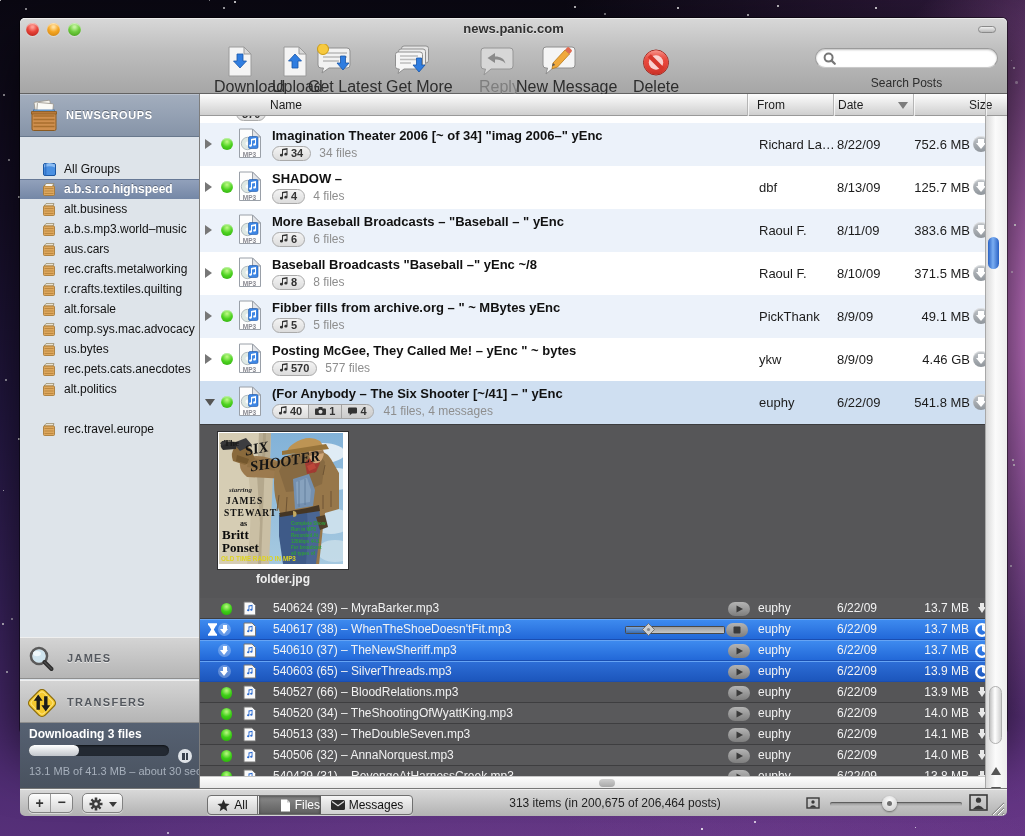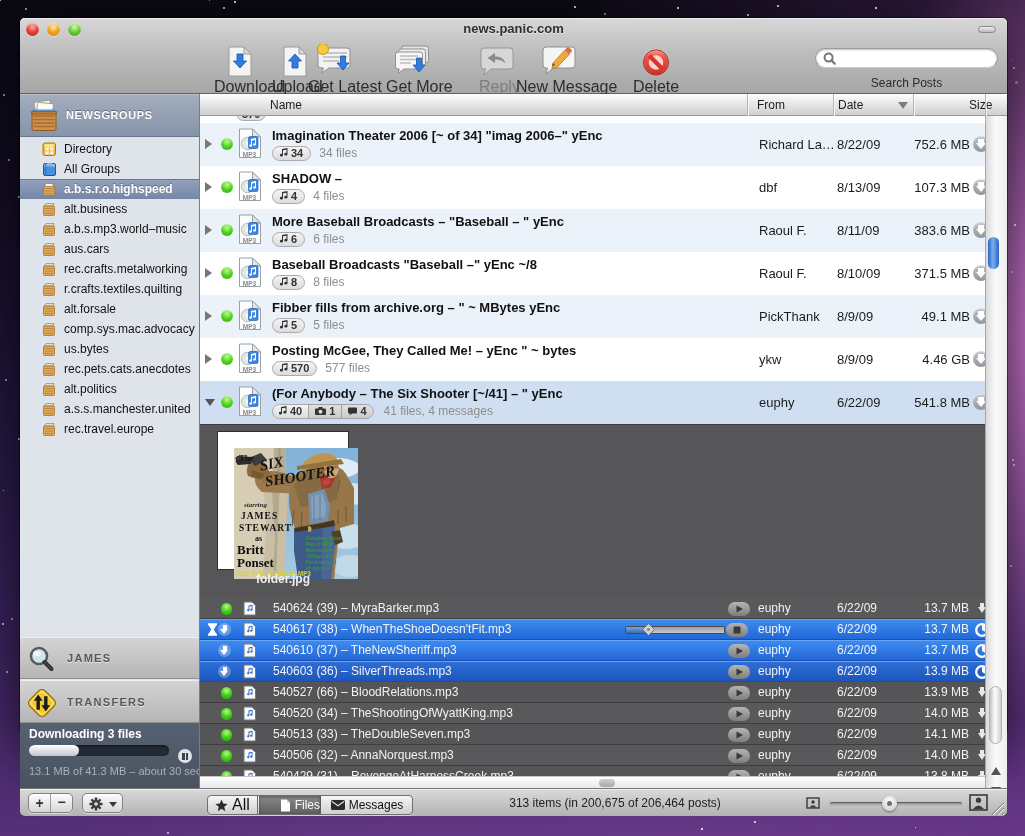--- a/index.html
+++ b/index.html
@@ -65,21 +65,21 @@
 .prow .meta{position:absolute;left:72px;top:22px;height:16px;display:flex;align-items:center;font-size:12px;color:#8e8e8e}
 .pill{display:inline-flex;align-items:center;height:15px;border:1px solid #aaa;border-radius:8px;background:linear-gradient(#f4f4f4,#dcdcdc);padding:0 7px;font-size:11px;font-weight:bold;color:#333;margin-right:8px}
 .prow .from{position:absolute;left:559px;top:14px;font-size:13px;color:#1c1c1c;width:78px;overflow:hidden;white-space:nowrap}
 .prow .date{position:absolute;left:637px;top:14px;font-size:13px;color:#1c1c1c}
 .prow .size{position:absolute;left:650px;top:14px;width:120px;text-align:right;font-size:13px;color:#1c1c1c}
 .dlbtn{position:absolute;left:773px;top:13px;width:16px;height:16px;border-radius:50%;background:linear-gradient(#c2c6ca,#8f959b);box-shadow:inset 0 1px 1px rgba(255,255,255,.55)}
 .dlbtn:after{content:"";position:absolute;left:5px;top:3px;width:6px;height:6px;background:#fff}
 .dlbtn:before{content:"";position:absolute;left:2.5px;top:7px;border-left:5.5px solid transparent;border-right:5.5px solid transparent;border-top:6px solid #fff}
 
 #dark{position:absolute;left:0;top:330px;width:785px;height:174px;background:#565658;border-top:1px solid #3c3c3e}
-#poster{position:absolute;left:18px;top:7px;width:130px;height:137px;background:#fff;padding:16px;box-shadow:0 0 0 1px #2e2e30}
+#poster{position:absolute;left:18px;top:7px;width:130px;height:137px;background:#fff;padding:1px;box-shadow:0 0 0 1px #2e2e30}
 #folderlab{position:absolute;left:18px;top:147px;width:130px;text-align:center;font-size:12px;font-weight:bold;color:#eee}
 .frow{position:absolute;left:0;width:785px;height:21px;background:#59595b;border-bottom:1px solid #3e3e40;font-size:12px;color:#f2f2f2}
 .frow.alt{background:#555557}
 .frow.fsel{background:linear-gradient(#3f8cf0 0%,#2268d8 100%);border-bottom:1px solid #1a4eb2;box-shadow:inset 0 1px 0 #66a4f4}
 .frow .gd{position:absolute;left:20.5px;top:5px;width:11.5px;height:11.5px;border-radius:50%;background:radial-gradient(circle at 50% 30%,#b0f578 5%,#3ecf18 50%,#28a50a)}
 .frow .nm{position:absolute;left:73px;top:3px;white-space:nowrap}
 .frow .au{position:absolute;left:558px;top:3px}
 .frow .dt{position:absolute;left:637px;top:3px}
 .frow .sz{position:absolute;left:650px;top:3px;width:119px;text-align:right}
 .frow .fi{position:absolute;left:43px;top:2.5px}
@@ -221,33 +221,20 @@
           </g>
           <rect x="4.5" y="11" width="21" height="5" fill="#7fb4e8" stroke="#3a6ea8" stroke-width=".8"></rect>
           <path d="M3 13 h24 v17 a1.5 1.5 0 0 1 -1.5 1.5 h-21 a1.5 1.5 0 0 1 -1.5 -1.5 z" fill="#cf8f4e" stroke="#8a5a20" stroke-width="1"></path>
           <g stroke="#a96f2e" stroke-width="1.6">
             <path d="M4.5 17 h21 M4.5 20.5 h21 M4.5 24 h21 M4.5 27.5 h21"></path>
           </g>
           <path d="M2.5 12.5 h25 v2.5 h-25 z" fill="#b8793a" stroke="#8a5a20" stroke-width=".8"></path>
         </svg>
         <span class="t">NEWSGROUPS</span>
       </div>
-    <div class="sgrow" style="top:45px">
-        <span class="ic"><svg width="15" height="15" viewBox="0 0 15 15">
-            <rect x="1" y="1" width="12.5" height="12.5" rx="2" fill="#f2b83c" stroke="#b07c12"></rect>
-            <rect x="2" y="2" width="10.5" height="3" rx="1.5" fill="#fde28c"></rect>
-            <g fill="#fff8e0">
-              <rect x="3.4" y="5.4" width="3.4" height="3"></rect>
-              <rect x="8" y="5.4" width="3.4" height="3"></rect>
-              <rect x="3.4" y="9.4" width="3.4" height="3"></rect>
-              <rect x="8" y="9.4" width="3.4" height="3"></rect>
-            </g>
-          </svg></span>
-        <span class="tx">Directory</span>
-      </div>
     <div class="sgrow" style="top:65px">
         <span class="ic"><svg width="15" height="15" viewBox="0 0 15 15">
             <rect x="1.5" y="1.5" width="12" height="12" rx="1.5" fill="#4a90e2" stroke="#1c56a0"></rect>
             <path d="M2 2.5 a11 11 0 0 1 11 0 v3 a11 8 0 0 0 -11 0 z" fill="#8cbcf2"></path>
             <rect x="2.8" y="1.5" width="1.6" height="12" fill="#2a6ac0" opacity=".7"></rect>
           </svg></span>
         <span class="tx">All Groups</span>
       </div>
     <div class="sgrow sgsel" style="top:85px">
         <span class="ic"><svg width="14" height="15" viewBox="0 0 14 15">
@@ -352,30 +339,20 @@
       </div>
     <div class="sgrow" style="top:285px">
         <span class="ic"><svg width="14" height="15" viewBox="0 0 14 15">
             <path d="M2 4 l2 -2.4 h8 l-1 2.4 z" fill="#efe9da" stroke="#8a7a55" stroke-width=".7"></path>
             <rect x="1.5" y="4" width="11" height="9.5" rx="1" fill="#dda75e" stroke="#a5742c" stroke-width=".8"></rect>
             <g stroke="#bd8940" stroke-width="1">
               <path d="M2.5 6.5 h9 M2.5 9 h9 M2.5 11.5 h9"></path>
             </g>
           </svg></span>
         <span class="tx">alt.politics</span>
-      </div>
-    <div class="sgrow" style="top:305px">
-        <span class="ic"><svg width="14" height="15" viewBox="0 0 14 15">
-            <path d="M2 4 l2 -2.4 h8 l-1 2.4 z" fill="#efe9da" stroke="#8a7a55" stroke-width=".7"></path>
-            <rect x="1.5" y="4" width="11" height="9.5" rx="1" fill="#dda75e" stroke="#a5742c" stroke-width=".8"></rect>
-            <g stroke="#bd8940" stroke-width="1">
-              <path d="M2.5 6.5 h9 M2.5 9 h9 M2.5 11.5 h9"></path>
-            </g>
-          </svg></span>
-        <span class="tx">a.s.s.manchester.united</span>
       </div>
     <div class="sgrow" style="top:325px">
         <span class="ic"><svg width="14" height="15" viewBox="0 0 14 15">
             <path d="M2 4 l2 -2.4 h8 l-1 2.4 z" fill="#efe9da" stroke="#8a7a55" stroke-width=".7"></path>
             <rect x="1.5" y="4" width="11" height="9.5" rx="1" fill="#dda75e" stroke="#a5742c" stroke-width=".8"></rect>
             <g stroke="#bd8940" stroke-width="1">
               <path d="M2.5 6.5 h9 M2.5 9 h9 M2.5 11.5 h9"></path>
             </g>
           </svg></span>
         <span class="tx">rec.travel.europe</span>
@@ -458,21 +435,21 @@
           <rect x="10.5" y="8.5" width="9.5" height="12" rx="1.5" fill="#3e86e4" stroke="#1c56a8" stroke-width=".6"></rect>
           <path d="M13 11 l5 -1 v6.5 a1.4 1.1 0 1 1 -1 -1.05 v-3.5 l-3 .6 v5 a1.4 1.1 0 1 1 -1 -1.05 z" fill="#fff"></path>
           <text x="11.5" y="29" font-size="6.5" font-weight="bold" fill="#8a8a92" text-anchor="middle" font-family="Liberation Sans">MP3</text>
         </svg>
       <div class="title">SHADOW –</div>
       <div class="meta"><span class="pill"><svg width="8" height="10" viewBox="0 0 8 10" style="margin-right:3px">
               <path d="M2 1 l5.5 -1 v6.2 a1.6 1.3 0 1 1 -1 -1.2 v-3.3 l-3.5 .65 v4.85 a1.6 1.3 0 1 1 -1 -1.2 z" fill="#333"></path>
             </svg>4</span>4 files</div>
       <div class="from">dbf</div>
         <div class="date">8/13/09</div>
-        <div class="size">107.3 MB</div>
+        <div class="size">125.7 MB</div>
         <i class="dlbtn"></i>
     </div>
     <div class="prow" style="top:115px;background:#ecf2fa">
       <i class="tri triR"></i>
         <i class="gdot"></i>
         <svg class="mp3i" width="24" height="31" viewBox="0 0 24 31">
           <path d="M1.5 1 h13 l8 8 v20.5 h-21 z" fill="#fdfdfd" stroke="#9aa0a8"></path>
           <path d="M14.5 1 l8 8 h-8 z" fill="#e2e4e8" stroke="#9aa0a8"></path>
           <circle cx="9.5" cy="15.5" r="6.2" fill="#dfe9e4" stroke="#b2bcc0"></circle>
           <circle cx="9.5" cy="15.5" r="2" fill="#f8fafa"></circle>
@@ -727,21 +704,21 @@
             <circle cx="7" cy="7" r="5.8" fill="none" stroke="#fff" stroke-width="2.3"></circle>
             <path d="M7 7 L7 2 A5 5 0 0 1 11.3 9.5 z" fill="#fff"></path>
           </svg></span>
       </div>
     <div class="frow fsel" style="top:567px;background:linear-gradient(#2e6fd8 0%,#1c56bc 100%)">
         <span class="abfd"></span>
         <svg class="fi" width="13" height="15" viewBox="0 0 13 15">
           <path d="M1 1 h8 l3.5 3.5 v9.5 h-11.5 z" fill="#fafafa" stroke="#777"></path>
           <path d="M5.5 4.5 l4 -.8 v5 a1.2 1 0 1 1 -.9 -1 v-2.6 l-2.2 .45 v3.75 a1.2 1 0 1 1 -.9 -1 z" fill="#2a6ad0"></path>
         </svg>
-        <span class="nm">540603 (36) – SilverThreads.mp3</span>
+        <span class="nm">540603 (65) – SilverThreads.mp3</span>
         <span class="play"><svg width="22" height="14" viewBox="0 0 22 14">
             <rect x="0" y="0" width="22" height="14" rx="7" fill="url(#pg1)"></rect>
             <path d="M8.5 3.5 l6.5 3.5 -6.5 3.5 z" fill="#3a3a3a"></path>
           </svg></span>
         <span class="au">euphy</span>
         <span class="dt">6/22/09</span>
         <span class="sz">13.9 MB</span>
         <span class="pie"><svg width="14" height="14" viewBox="0 0 14 14">
             <circle cx="7" cy="7" r="5.8" fill="none" stroke="#fff" stroke-width="2.3"></circle>
             <path d="M7 7 L7 2 A5 5 0 0 1 11.3 9.5 z" fill="#fff"></path>
@@ -853,21 +830,21 @@
             </g>
             <g stroke="#3a3a3a" stroke-width="2.2">
               <path d="M2.4 2.4 l2.1 2.1 M9.5 9.5 l2.1 2.1 M2.4 11.6 l2.1 -2.1 M9.5 4.5 l2.1 -2.1"></path>
             </g>
             <circle cx="7" cy="7" r="1.8" fill="#e8e8e8"></circle>
           </g>
         </svg>
       <i style="position:absolute;right:5px;top:8px;border-left:4px solid transparent;border-right:4px solid transparent;border-top:5px solid #3a3a3a"></i>
       </div>
     <div style="position:absolute;left:187px;top:6px;width:206px;height:20px;border:1px solid #6f6f6f;border-radius:4px;background:linear-gradient(#f6f6f6,#cfcfcf);box-shadow:0 1px 0 rgba(255,255,255,.45)">
-      <span style="position:absolute;left:0;top:0;width:50px;height:18px;display:flex;align-items:center;justify-content:center;border-right:1px solid #6f6f6f;font-size:16px;color:#111"><svg width="13" height="13" viewBox="0 0 13 13" style="margin-right:4px">
+      <span style="position:absolute;left:0;top:0;width:50px;height:18px;display:flex;align-items:center;justify-content:center;border-right:1px solid #6f6f6f;font-size:12px;color:#111"><svg width="13" height="13" viewBox="0 0 13 13" style="margin-right:4px">
             <path d="M6.5 0.5 l1.7 4.1 4.4 .35 -3.35 2.9 1 4.3 -3.75 -2.3 -3.75 2.3 1 -4.3 -3.35 -2.9 4.4 -.35 z" fill="#2a2a2a"></path>
           </svg>All</span>
       <span style="position:absolute;left:51px;top:0;width:62px;height:18px;display:flex;align-items:center;justify-content:flex-end;border-right:1px solid #5a5a5a;font-size:12px;color:#fff;background:linear-gradient(#8a8a8a,#5f5f5f);box-shadow:inset 0 1px 3px rgba(0,0,0,.4)"><svg width="11" height="13" viewBox="0 0 11 13" style="margin-right:4px">
             <path d="M1 .5 h6 l3 3 v9 h-9 z" fill="#fff"></path>
             <path d="M7 .5 l3 3 h-3 z" fill="#c9c9c9"></path>
           </svg>Files</span>
       <span style="position:absolute;left:114px;top:0;width:90px;height:18px;display:flex;align-items:center;justify-content:center;font-size:12px;color:#111"><svg width="14" height="10" viewBox="0 0 14 10" style="margin-right:4px">
             <rect x="0" y="0" width="14" height="10" rx="1.5" fill="#2a2a2a"></rect>
             <path d="M1 1.5 l6 4.2 6 -4.2" stroke="#ddd" stroke-width="1.2" fill="none"></path>
           </svg>Messages</span>

